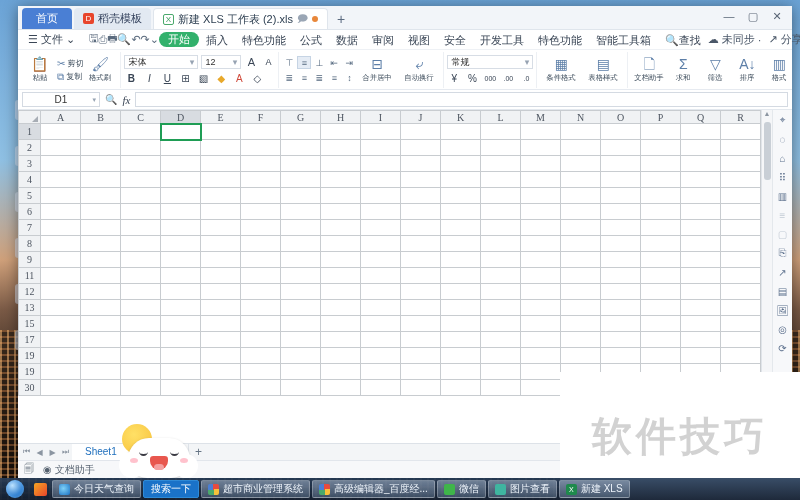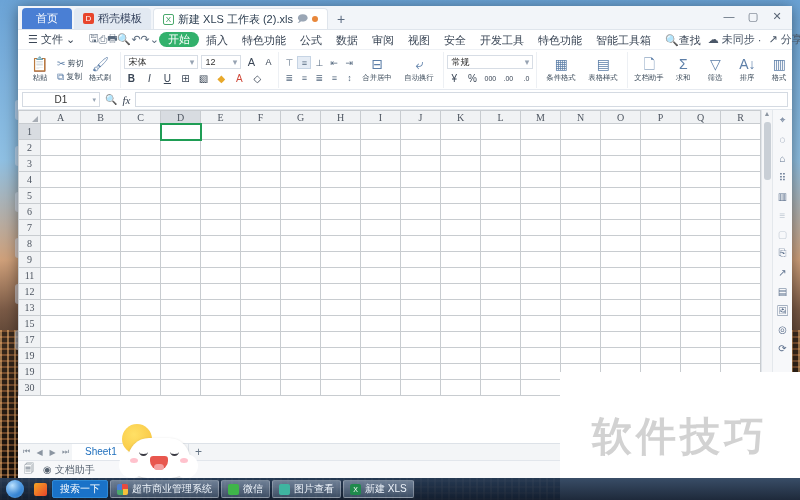--- a/index.html
+++ b/index.html
@@ -856,26 +856,34 @@
 
 <div class="wmark">软件技巧</div>
 
 <div class="taskbar">
   <div class="startorb">
       <div class="orb"></div>
     </div>
   <div class="qlaunch">
       <div class="qsq"></div>
     </div>
+  <div class="tbitem">
+    <span class="bico dot-ie"></span>
+    <span>今日天气查询</span>
+  </div>
   <div class="tbitem tbsearch">搜索一下</div>
   <div class="tbitem">
     <span class="bico dot-g"></span>
     <span>超市商业管理系统</span>
   </div>
   <div class="tbitem">
+    <span class="bico dot-g"></span>
+    <span>高级编辑器_百度经...</span>
+  </div>
+  <div class="tbitem">
     <span class="bico dot-w"></span>
     <span>微信</span>
   </div>
   <div class="tbitem">
     <span class="bico dot-p"></span>
     <span>图片查看</span>
   </div>
   <div class="tbitem">
     <span class="bico dot-x">X</span>
     <span>新建 XLS</span>

